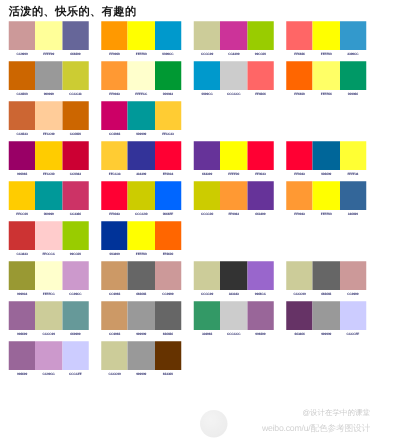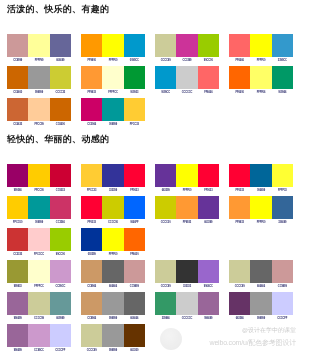--- a/index.html
+++ b/index.html
@@ -11,21 +11,21 @@
     position:relative;
   }
   #sheet{width:300px;height:356px;position:relative;box-sizing:border-box;}
 
   .section{position:relative;}
   .sec-header{
     font-size:9px;
     font-weight:bold;
     color:#1a1a1a;
     letter-spacing:0.3px;
-    padding:3px 0 19px 7px;
+    padding:3px 0 2px 7px;
     line-height:12px;
     white-space:nowrap;
   }
   .rows{display:block;}
   .row{
     display:flex;
     flex-wrap:nowrap;
     padding-left:7px;
     margin-bottom:2px;
   }
@@ -207,21 +207,20 @@
             <div class="codes">
               <div class="code">CC0066</div>
               <div class="code">009999</div>
               <div class="code">FFCC33</div>
             </div>
           </div>
         </div>
       </div>
     </div>
     <div class="section">
-      <div class="sec-header">轻快的、华丽的、动感的</div>
       <div class="rows">
         <div class="row">
           <div class="group">
             <div class="swatches">
               <div class="sw" style="background: rgb(153, 0, 102);"></div>
               <div class="sw" style="background: rgb(255, 204, 0);"></div>
               <div class="sw" style="background: rgb(204, 0, 51);"></div>
             </div>
             <div class="codes">
               <div class="code">990066</div>

